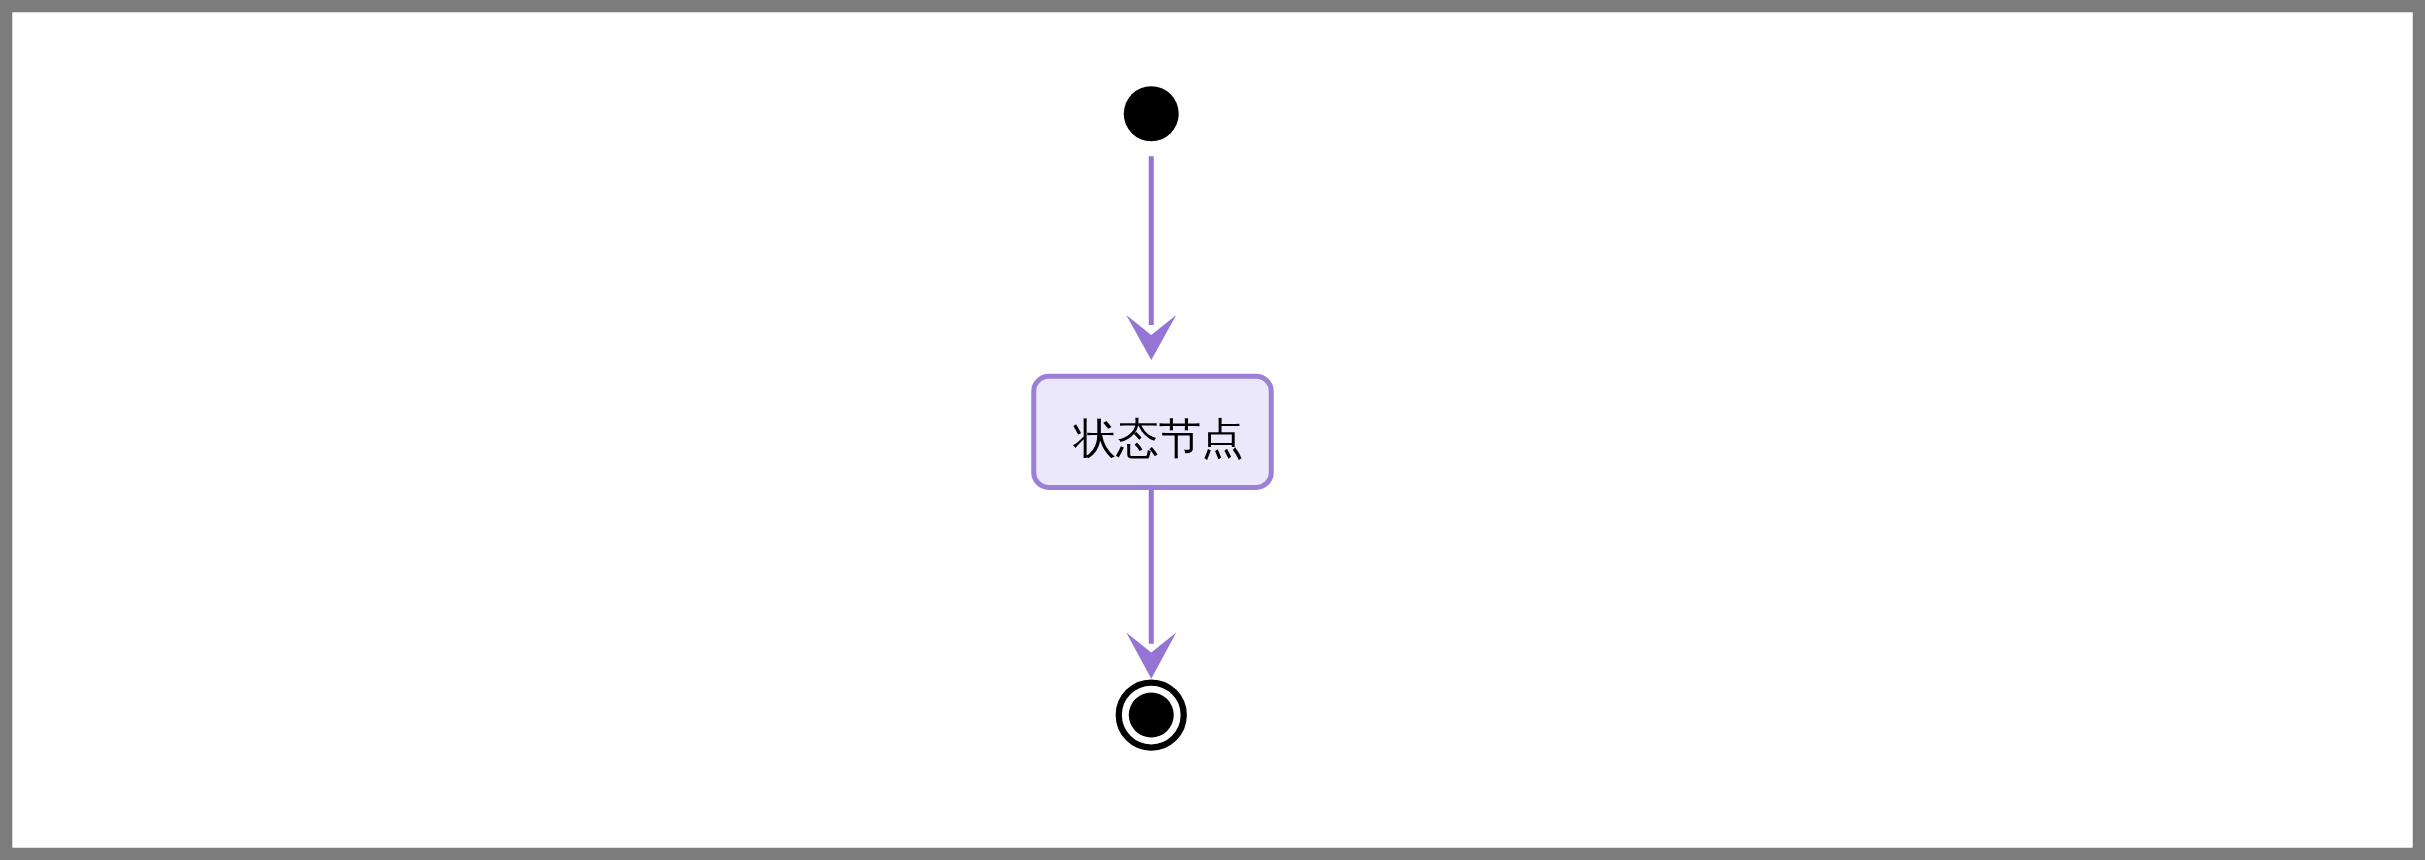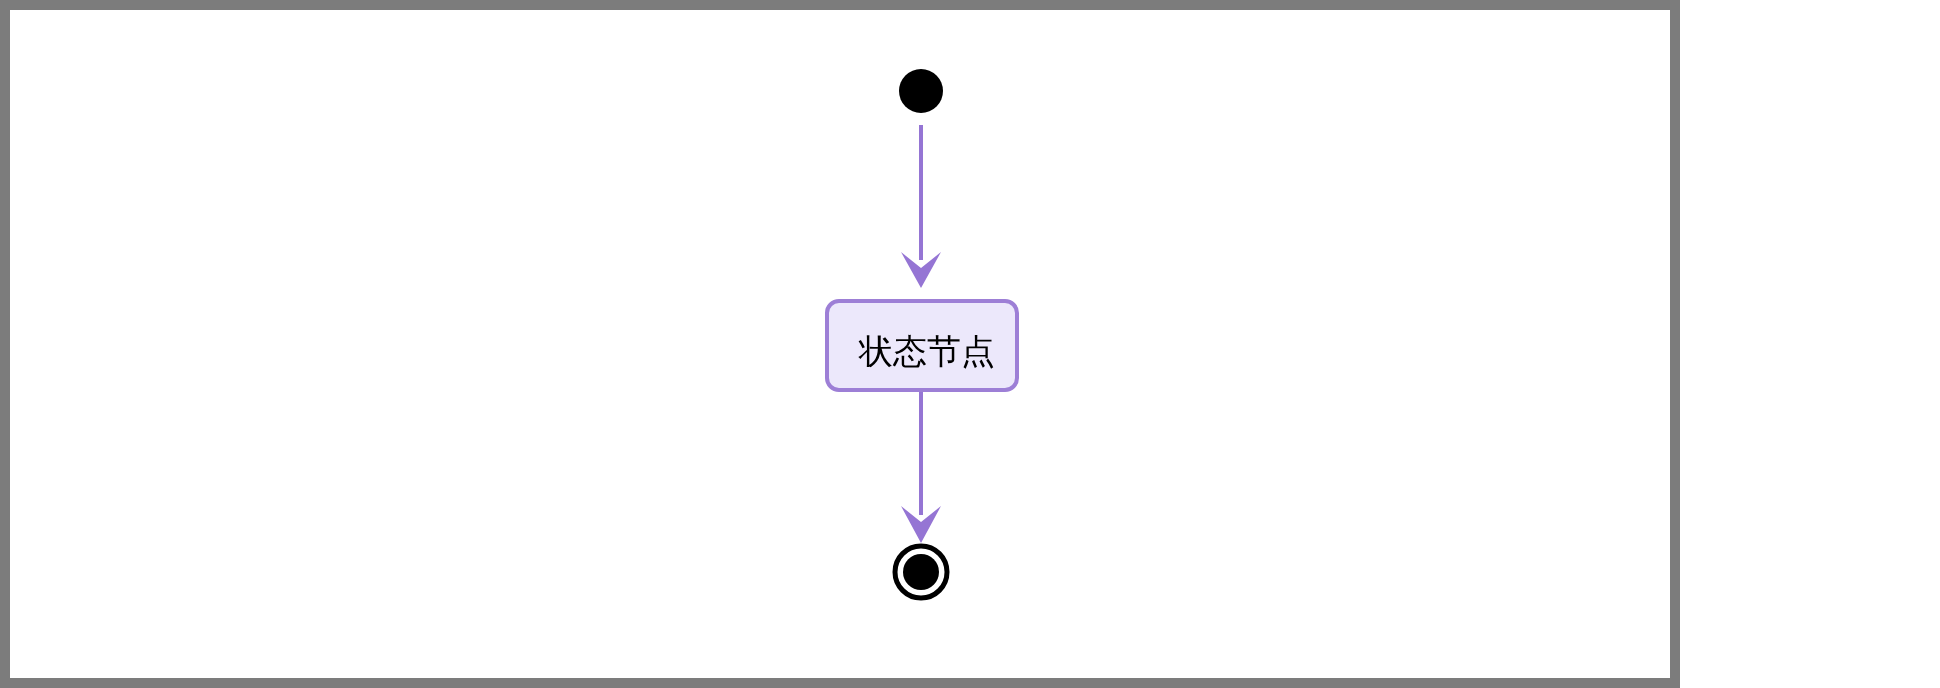--- a/index.html
+++ b/index.html
@@ -11,21 +11,21 @@
     width: 1940px;
     height: 688px;
     font-family: "DejaVu Sans", "Liberation Sans", sans-serif;
     overflow: hidden;
   }
 
   
   #diagram-frame {
     position: relative;
     box-sizing: border-box;
-    width: 1680px;
+    width: 1940px;
     height: 688px;
     border: 10px solid #7c7c7c;
     background: #ffffff;
   }
 
   
   #diagram-canvas {
     position: absolute;
     inset: 0;
     background: #ffffff;

